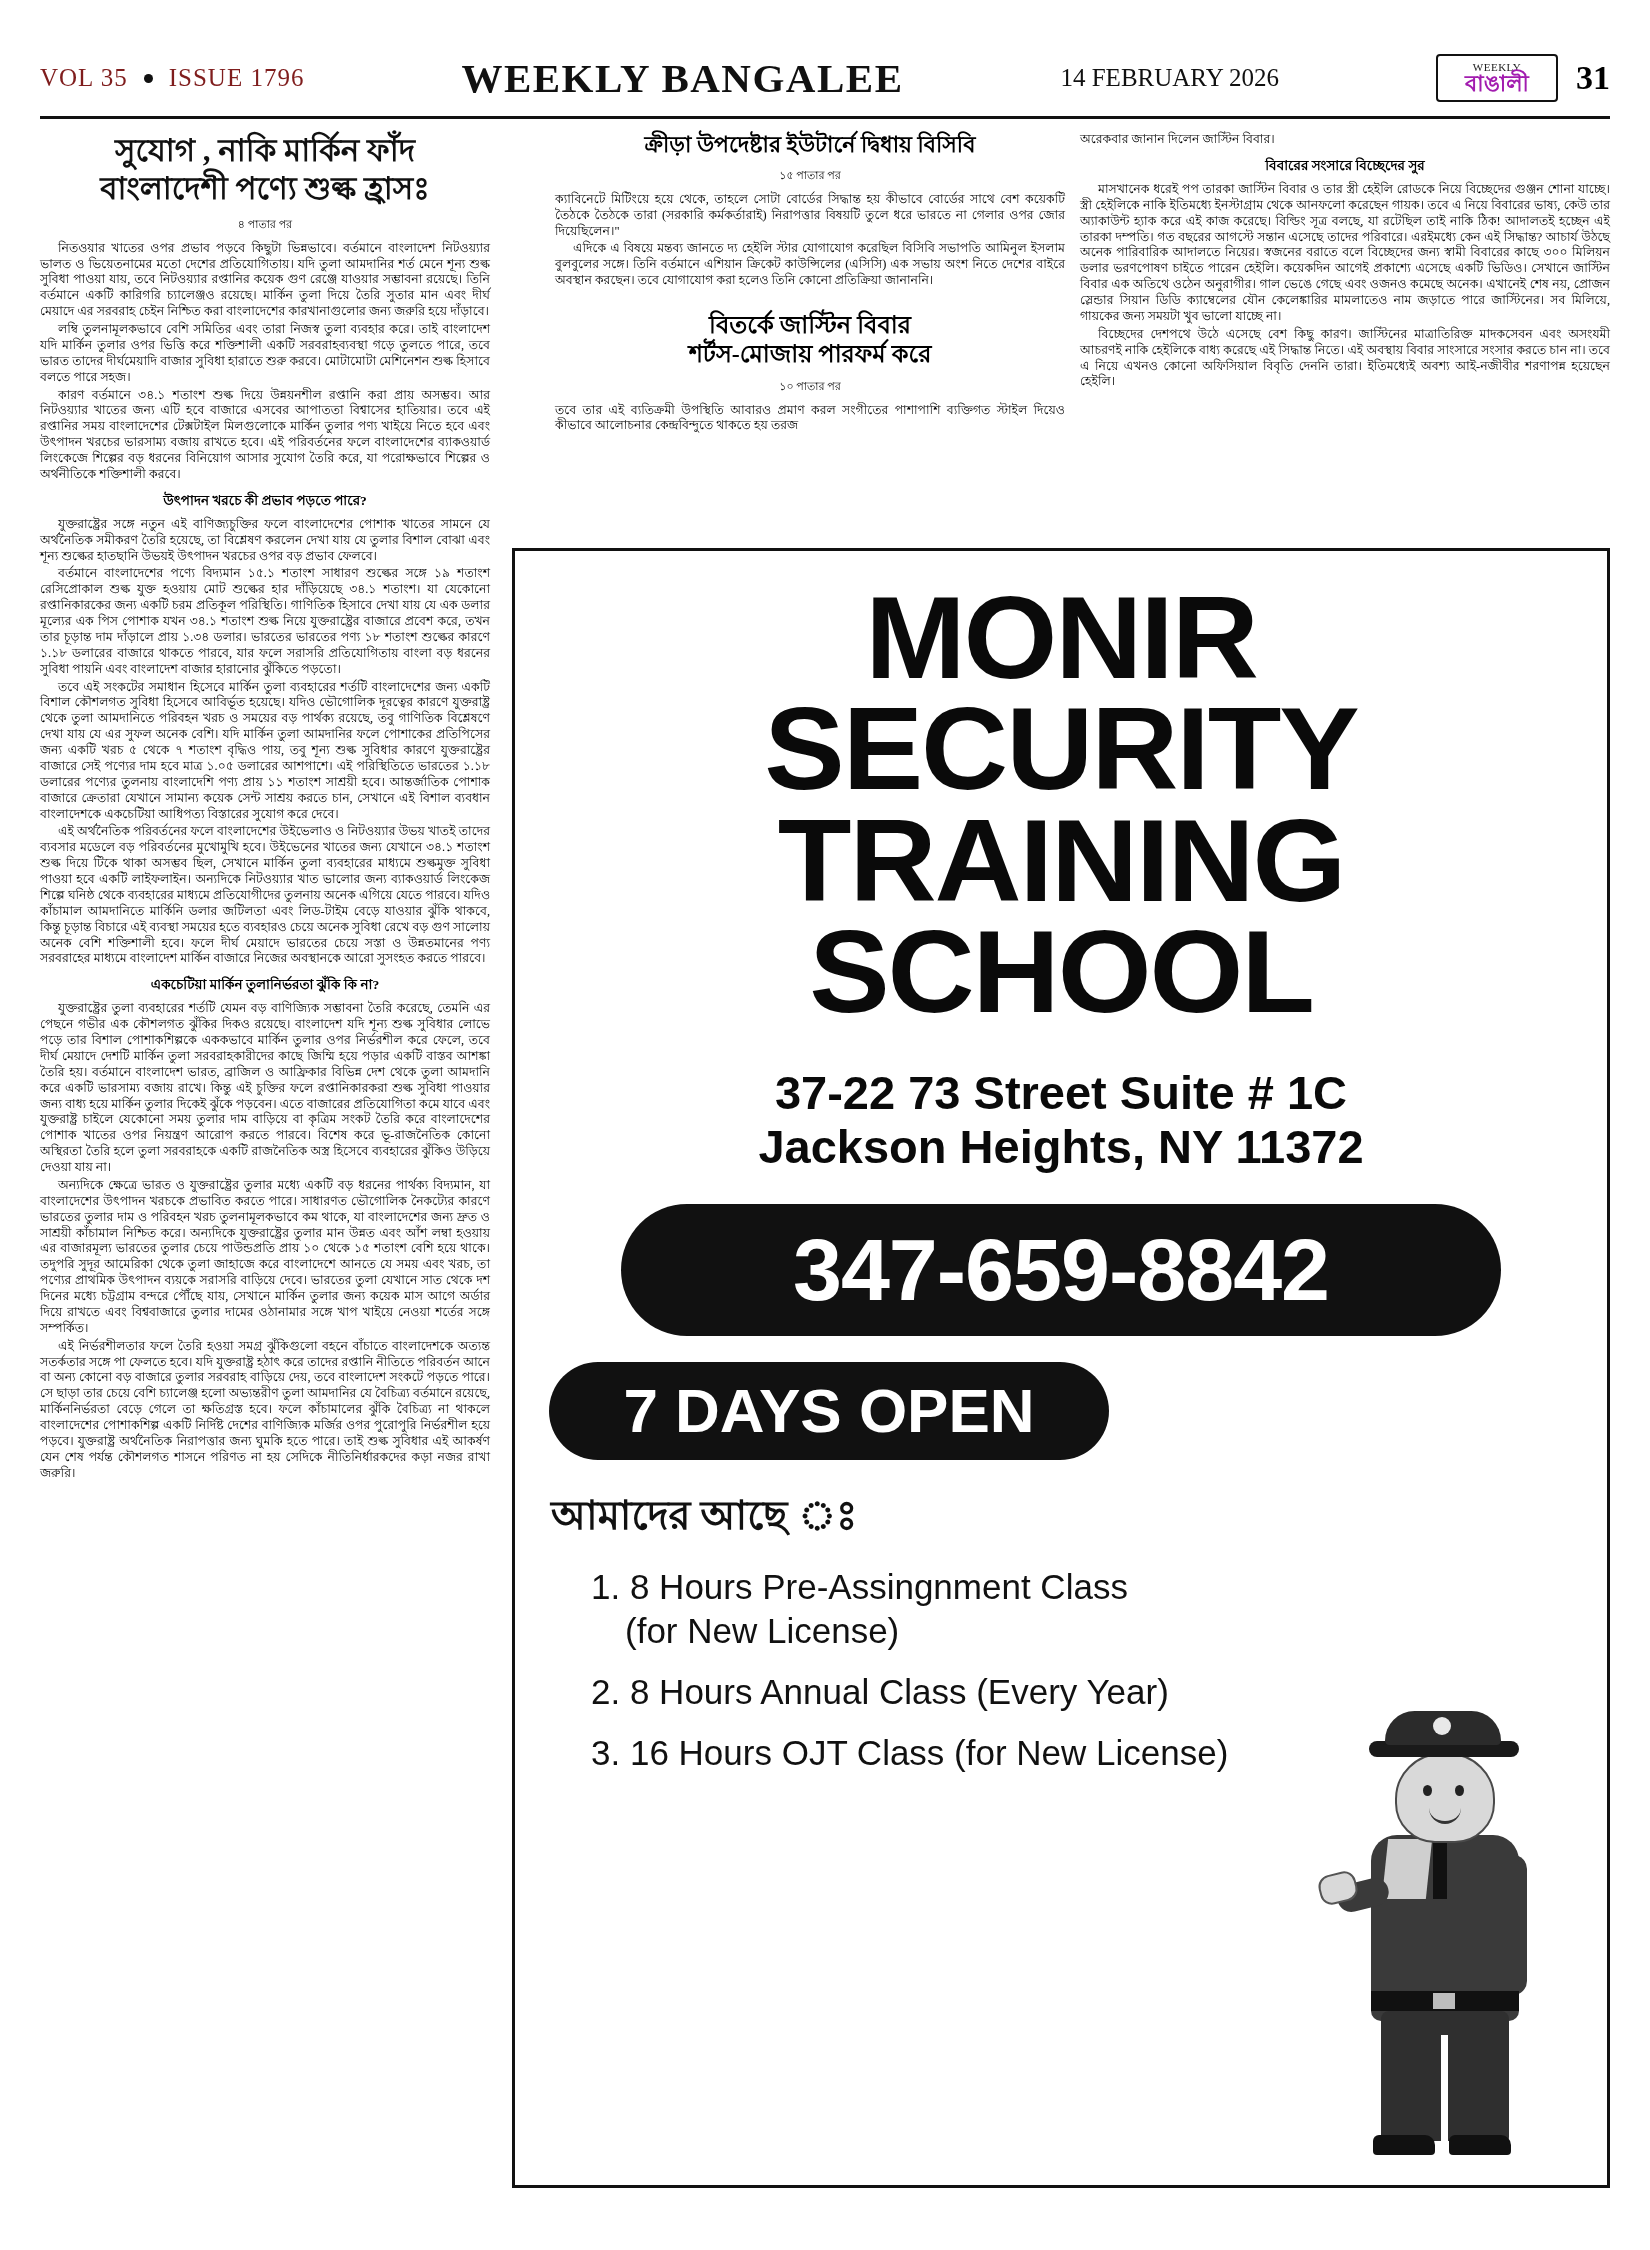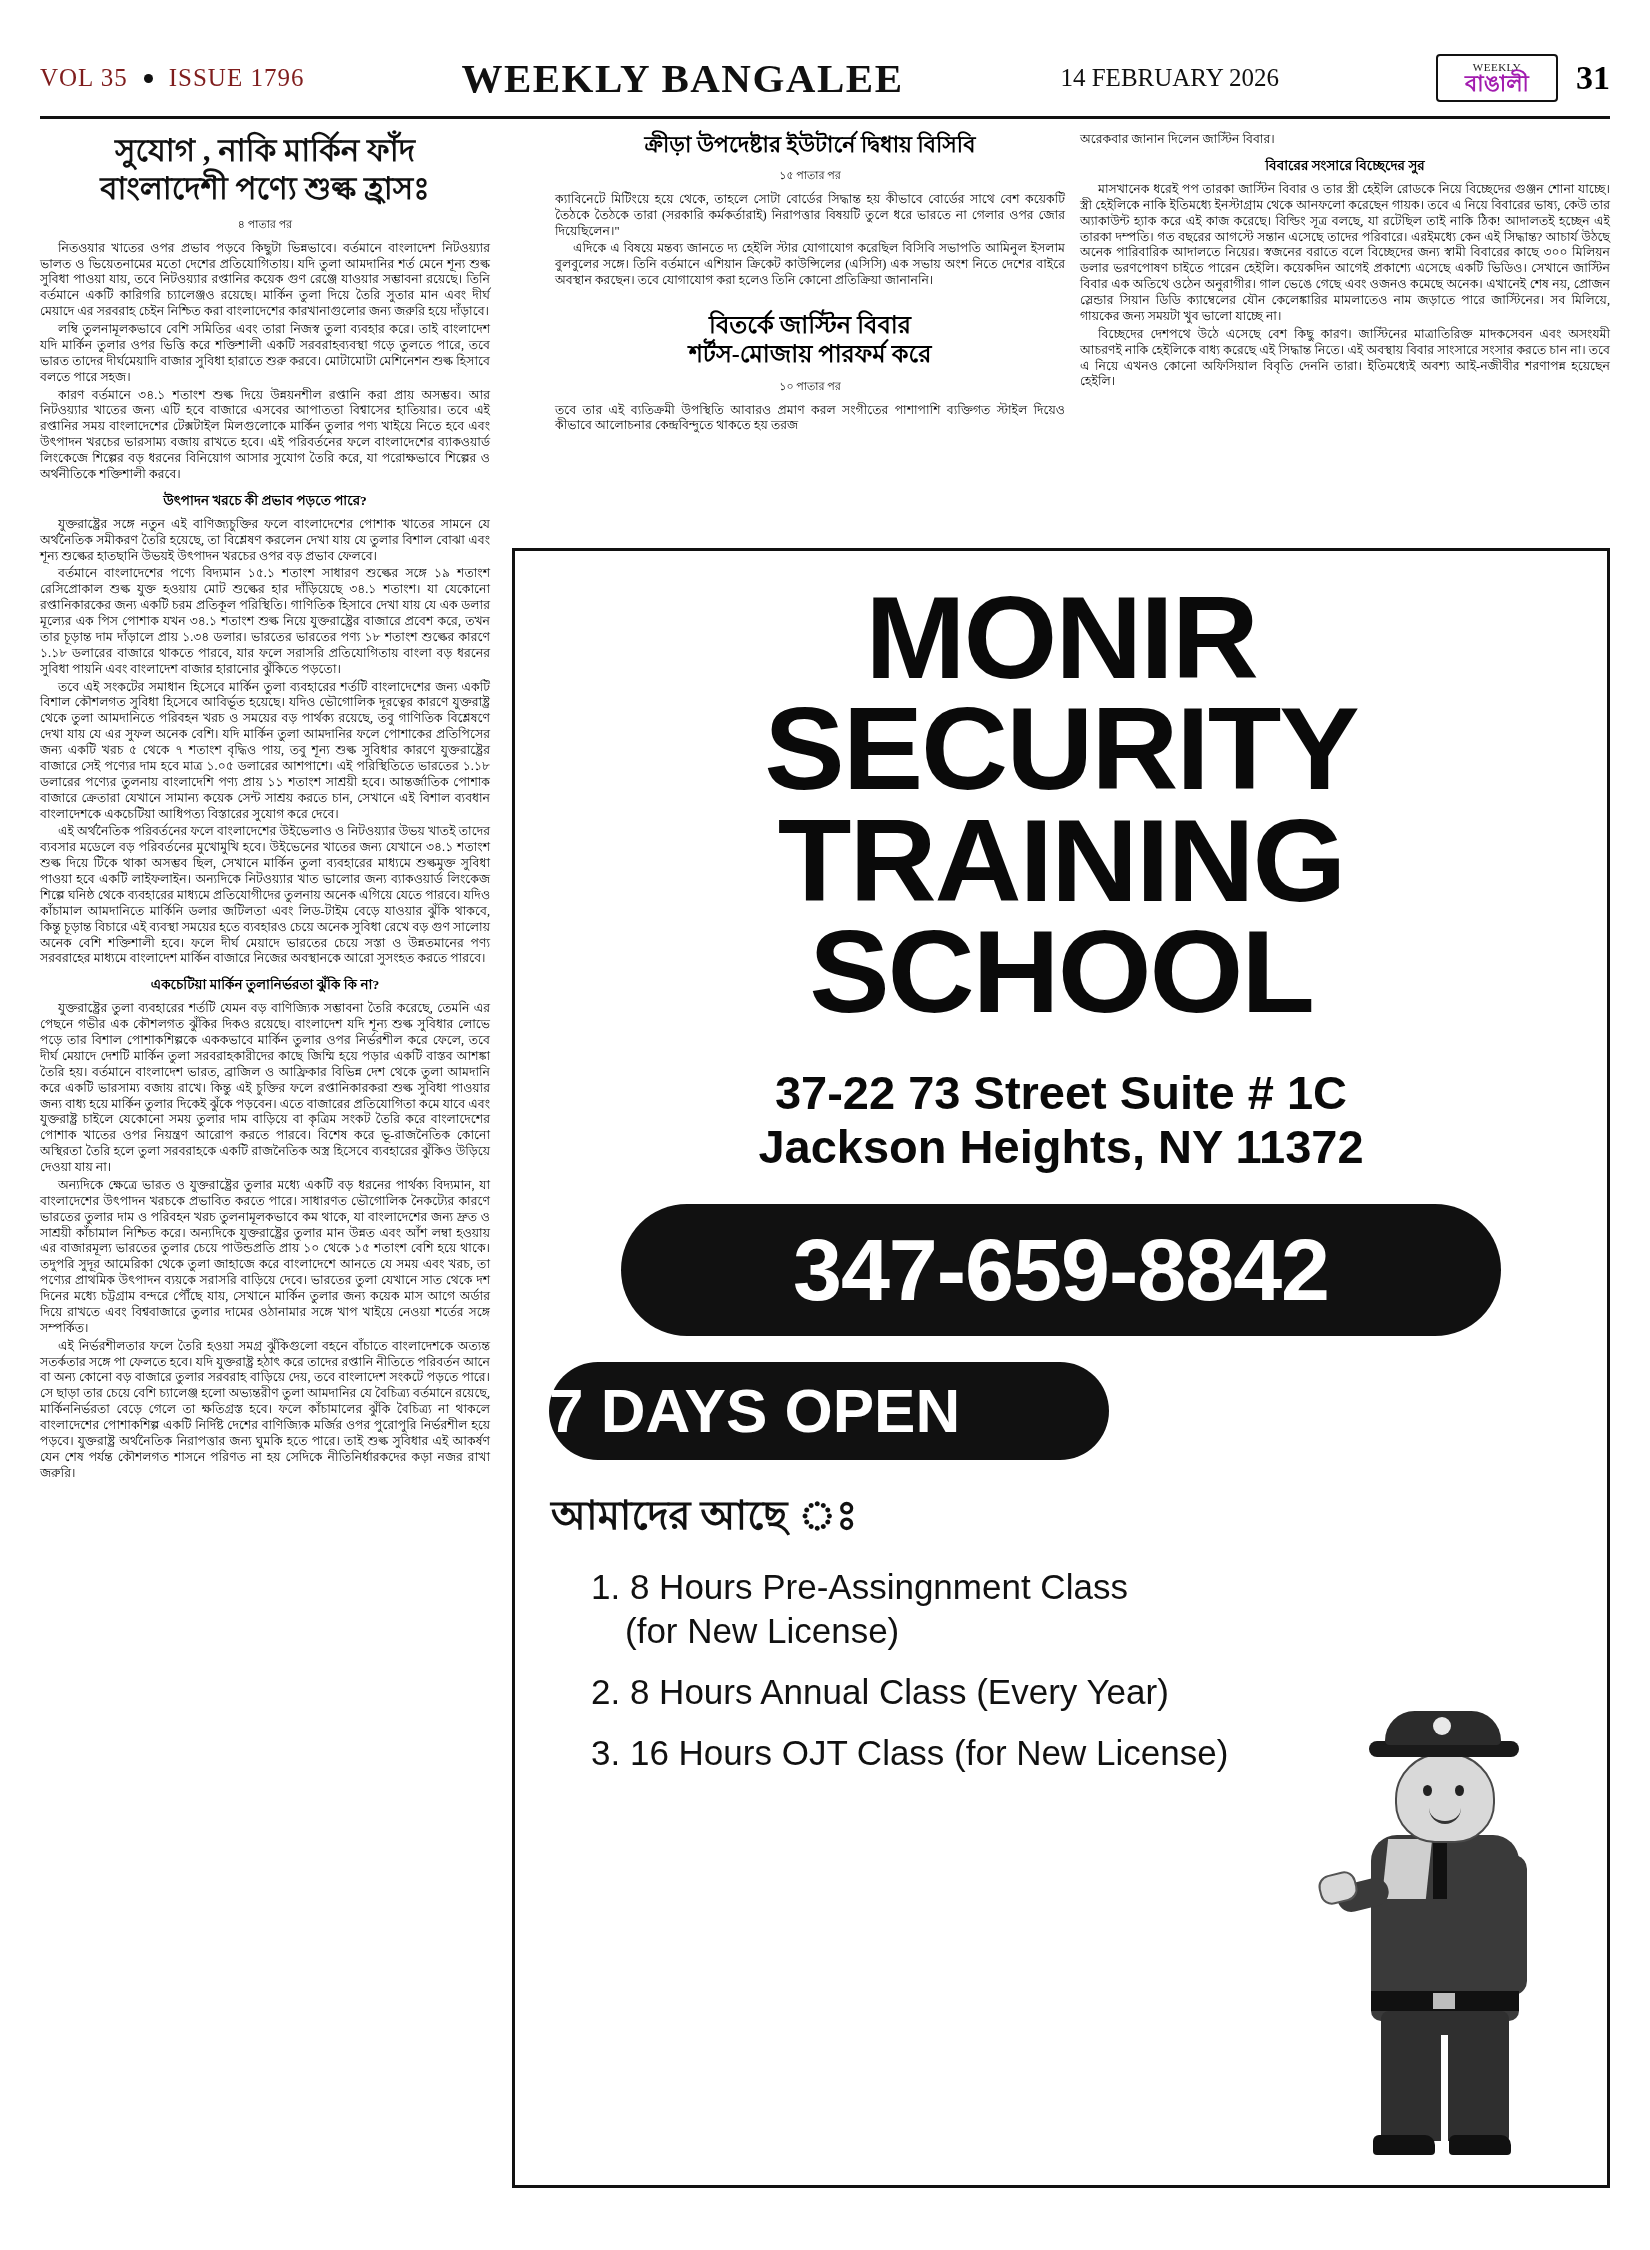--- a/index.html
+++ b/index.html
@@ -205,21 +205,21 @@
     letter-spacing: -1px;
   }
   .ad-open {
     margin: 26px 0 0 34px;
     width: 560px;
     height: 98px;
     background: #111;
     border-radius: 49px;
     display: flex;
     align-items: center;
-    justify-content: flex-start;
+    justify-content: center;
   }
   .ad-open span {
     font-family: "Liberation Sans", sans-serif;
     font-weight: bold;
     font-size: 62px;
     color: #fff;
     letter-spacing: 0px;
   }
   .ad-haveline {
     margin: 24px 0 0 36px;

